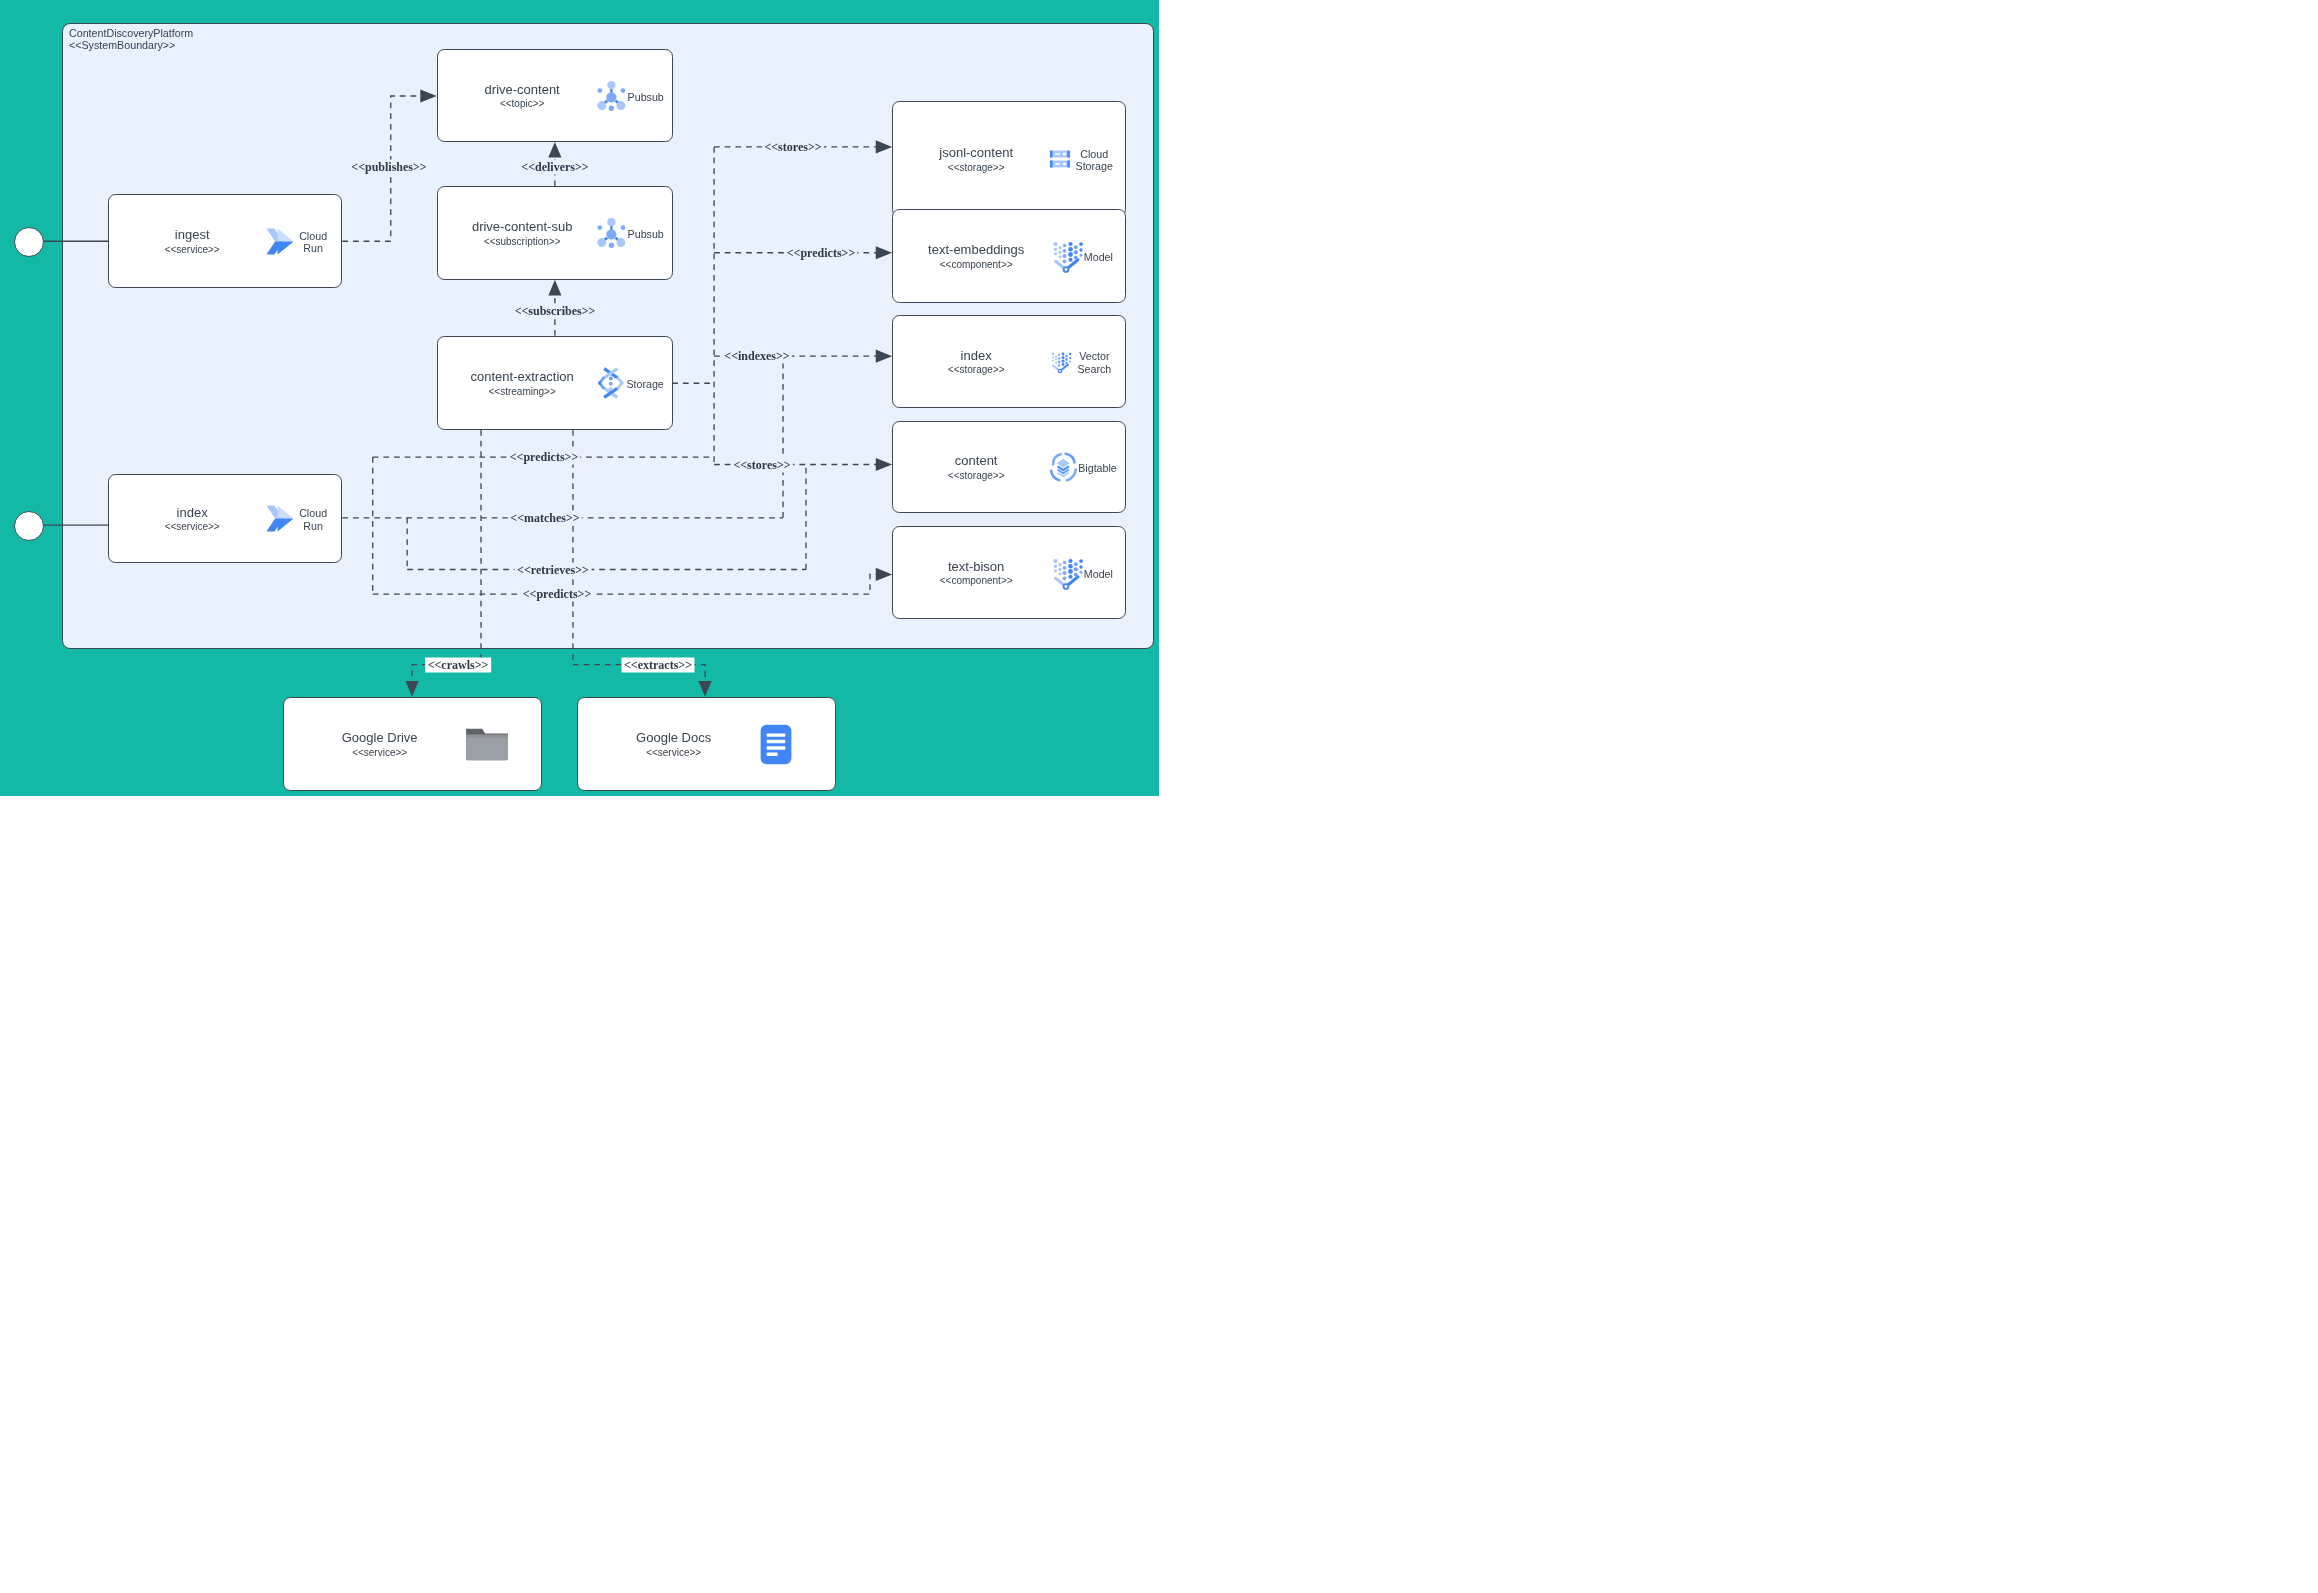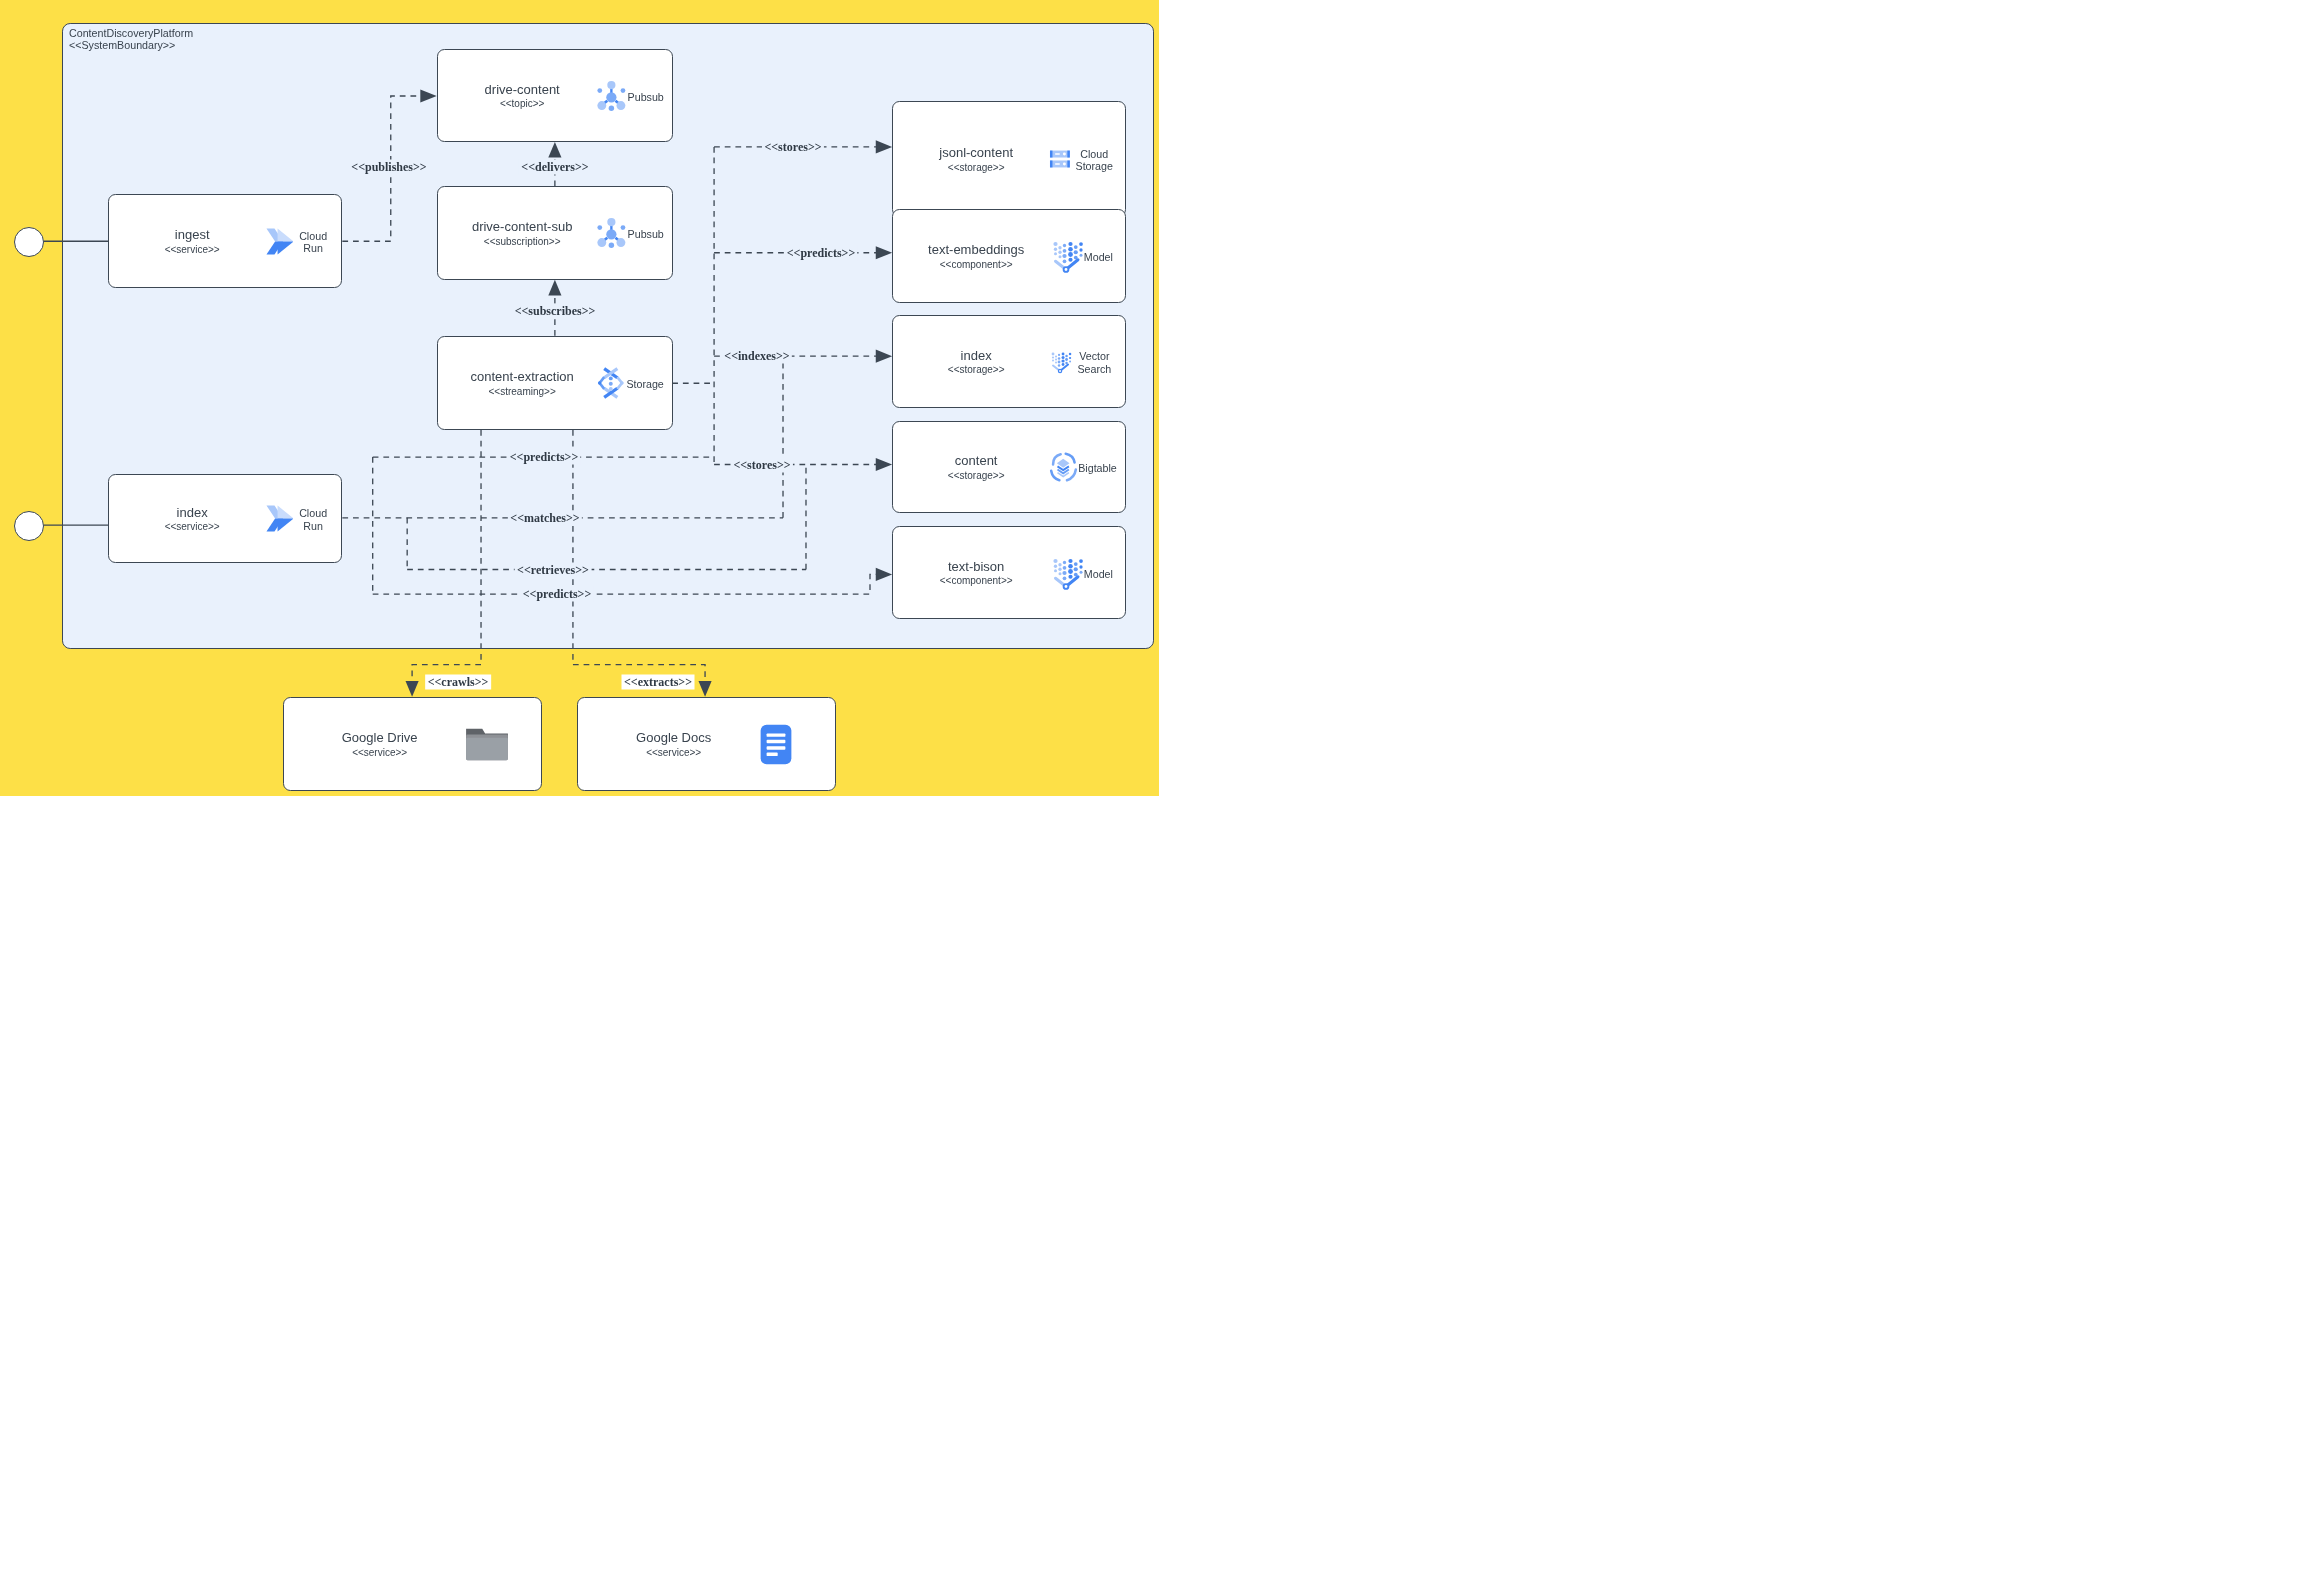--- a/index.html
+++ b/index.html
@@ -1,27 +1,27 @@
 <!DOCTYPE html>
 <html style="font-size:13px"><head>
 <meta charset="utf-8">
 <style>
   html,body{margin:0;padding:0;background:#ffffff;font-family:"Liberation Sans",sans-serif;}
-  #canvas{position:relative;width:1159px;height:796px;background:#fde047;overflow:hidden;color:#39434e;}
+  #canvas{position:relative;width:1159px;height:796px;background:#14b8a6;overflow:hidden;color:#39434e;}
   #boundary{position:absolute;left:62px;top:23px;width:1092px;height:626px;background:#e9f1fc;border:1.3px solid #3c4753;border-radius:8.2px;box-sizing:border-box;}
   .boundary-label{position:absolute;left:69px;top:27px;font-size:10.7px;line-height:12.3px;color:#39434e;white-space:pre;}
   svg.wires{position:absolute;left:0;top:0;width:1159px;height:796px;pointer-events:none;}
   .node{position:absolute;background:#ffffff;border:1.3px solid #3c4753;border-radius:7.4px;box-sizing:border-box;display:flex;align-items:center;}
   .node-main{flex:1;text-align:center;padding-left:11.5px;}
   .node-title{font-size:13px;color:#39434e;}
   .node-stereo{font-size:10px;color:#39434e;margin-top:1.6px;}
   .node-side{width:69px;display:flex;flex-direction:row;align-items:center;margin-right:8.2px;}
   .node-tech{font-size:10.7px;line-height:12.3px;color:#39434e;text-align:center;margin-top:2.5px;}
   .elabel{position:absolute;transform:translate(-50%,-50%);background:#e9f1fc;padding:0 2.5px;font-size:12px;font-weight:bold;color:#2f3944;white-space:nowrap;font-family:Liberation Serif, serif;}
-  .elabel.outside{background:#ffffff;margin-top:17px;}
+  .elabel.outside{background:#ffffff;}
   .port{position:absolute;width:30px;height:30px;border:1.3px solid #3c4753;border-radius:50%;background:#ffffff;box-sizing:border-box;}
 </style>
 </head>
 <body>
 
 <div id="canvas">
 
   <div id="boundary"></div>
   <div class="boundary-label"><span>ContentDiscoveryPlatform</span><br><span>&lt;&lt;SystemBoundary&gt;&gt;</span></div>
 

